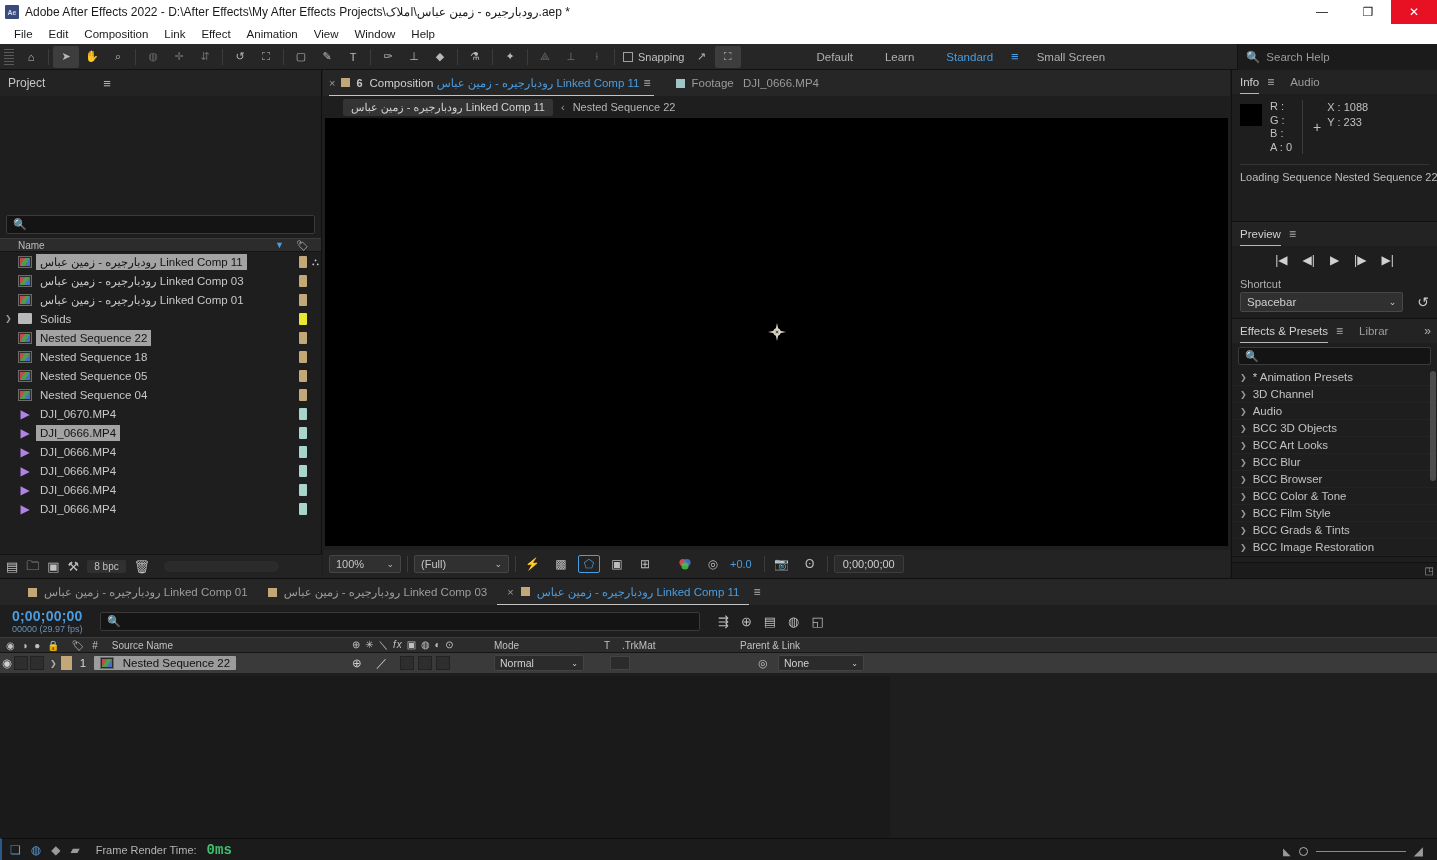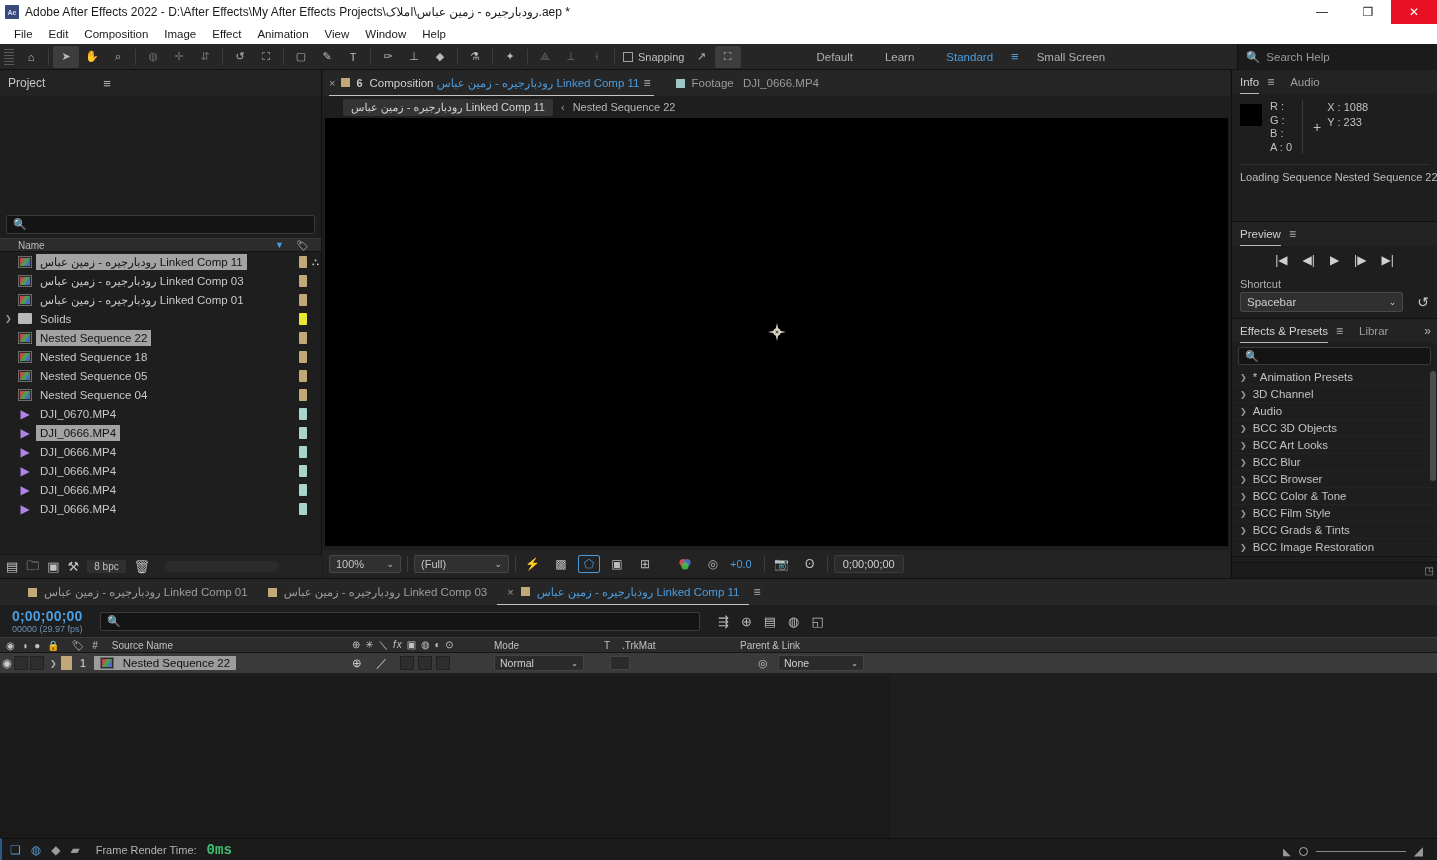--- a/index.html
+++ b/index.html
@@ -226,21 +226,21 @@
       <div class="tb-btn">—</div>
       <div class="tb-btn">❐</div>
       <div class="tb-btn close">✕</div>
     </div>
   </div>
 
   <div class="menubar" id="menubar">
       <div class="mi">File</div>
       <div class="mi">Edit</div>
       <div class="mi">Composition</div>
-      <div class="mi">Image</div>
+      <div class="mi">Link</div>
       <div class="mi">Effect</div>
       <div class="mi">Animation</div>
       <div class="mi">View</div>
       <div class="mi">Window</div>
       <div class="mi">Help</div>
     </div>
 
   <div class="toolbar">
     <div class="grip"></div>
     <div id="tools" style="display:flex;align-items:center;">

